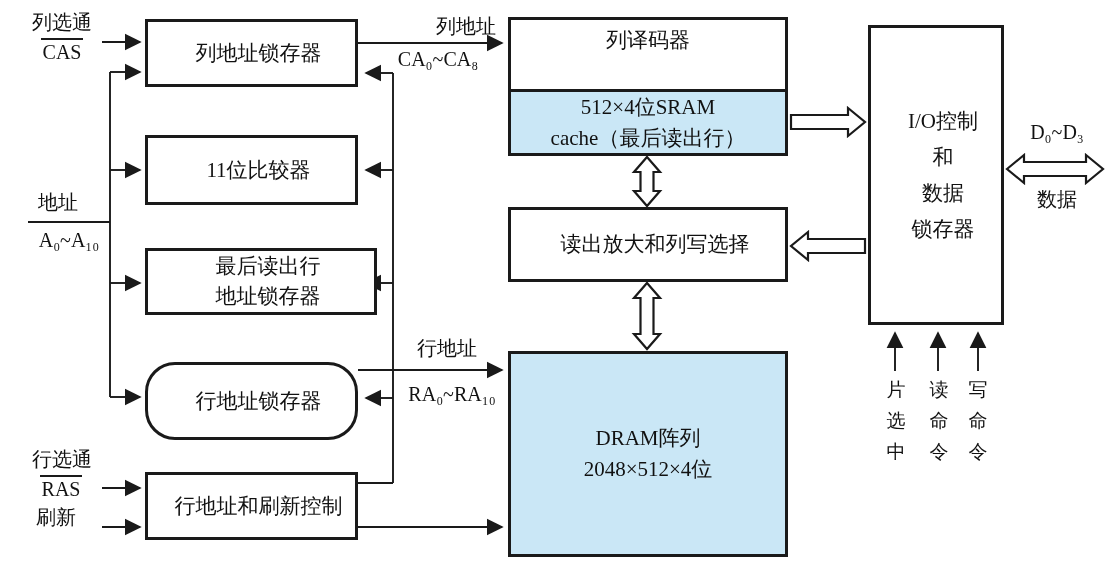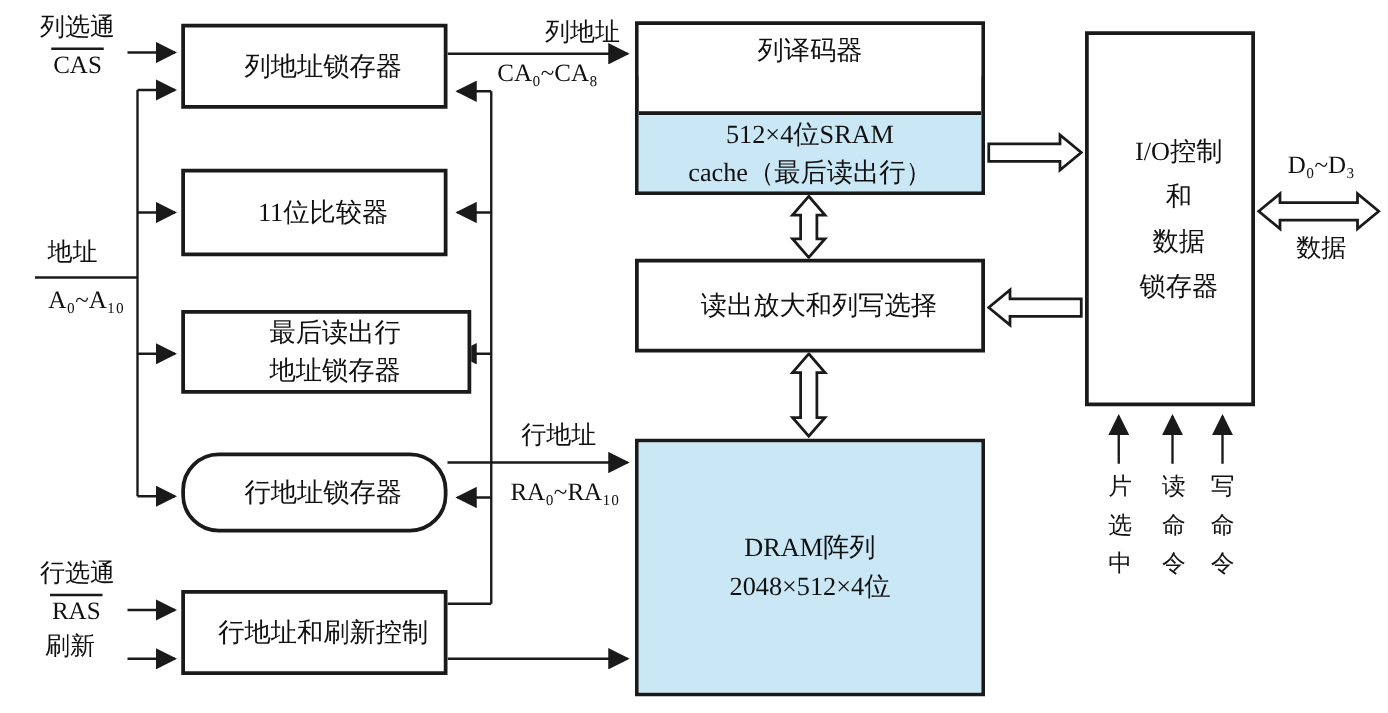--- a/index.html
+++ b/index.html
@@ -124,21 +124,21 @@
     <span>11位比较器</span>
   </div>
 
   <div class="box" style="left:145px;top:248px;width:232px;height:67px;">
     <div class="stack" style="line-height:1.4;">
       <span>最后读出行</span>
       <span>地址锁存器</span>
     </div>
   </div>
 
-  <div class="box" style="left:145px;top:362px;width:213px;height:64px;border-radius:30px;">
+  <div class="box" style="left:145px;top:362px;width:213px;height:78px;border-radius:30px;">
     <span>行地址锁存器</span>
   </div>
 
   <div class="box" style="left:145px;top:472px;width:213px;height:68px;">
     <span>行地址和刷新控制</span>
   </div>
 
   <div class="box split-v" style="left:508px;top:17px;width:280px;height:139px;">
     <div class="sec-top">
       <span>列译码器</span>

